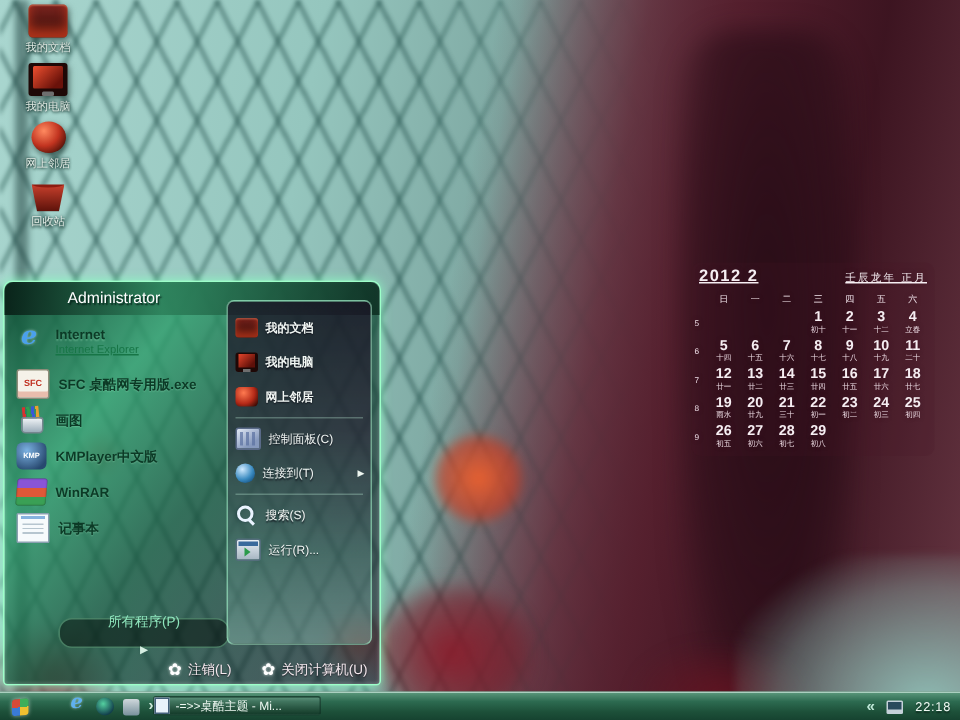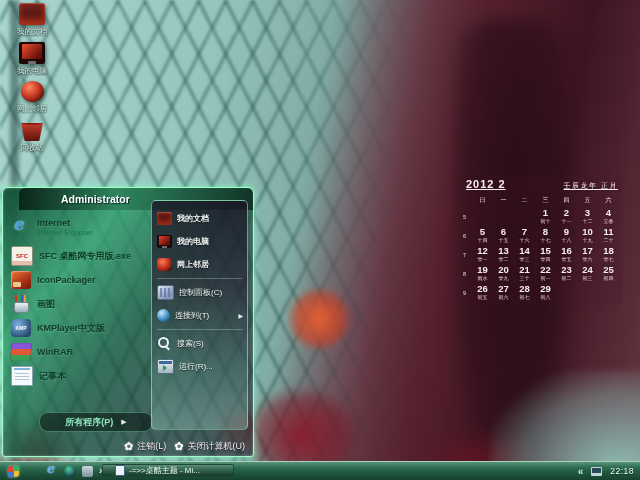--- a/index.html
+++ b/index.html
@@ -57,42 +57,42 @@
   .desk-network-icon{background:radial-gradient(circle at 36% 30%,#ff8a60,#c23420 48%,#3c0c05 88%);border-radius:50%;width:23px;height:21px;margin:0 auto;}
   .desk-recycle-icon{background:linear-gradient(#e04a34,#5c120a);clip-path:polygon(8% 18%,92% 18%,78% 100%,22% 100%);}
   .desk-recycle-icon::before{content:"";position:absolute;left:2px;top:1px;right:2px;height:5px;background:#8c1c10;border-radius:50%;}
 
   
   .start-menu{position:absolute;left:2px;top:187px;width:250px;height:268px;z-index:5;
     border:1px solid #9dffc9;border-radius:6px 6px 3px 3px;
     box-shadow:0 0 7px rgba(140,255,195,.85), inset 0 0 3px rgba(255,255,255,.35);
     background:linear-gradient(130deg, rgba(14,74,50,.93), rgba(50,158,110,.85) 28%, rgba(24,86,62,.78) 52%, rgba(14,38,36,.62) 74%, rgba(30,22,38,.58) 100%);
   }
-  .sm-header{height:22px;line-height:22px;padding-left:42px;font-size:10.5px;font-weight:bold;color:#fff;
+  .sm-header{height:22px;line-height:22px;padding-left:42px;font-size:10.5px;font-weight:normal;color:#fff;
     text-shadow:1px 1px 1px #05241a;border-radius:6px 6px 0 0;
-    background:linear-gradient(90deg, rgba(8,30,22,.9), rgba(44,128,90,.85) 42%, rgba(12,44,32,.85) 100%);margin-left:16px;}
+    background:linear-gradient(90deg, rgba(8,30,22,.9), rgba(44,128,90,.85) 42%, rgba(12,44,32,.85) 100%);}
   .sm-left{position:absolute;left:5px;top:24px;width:140px;bottom:48px;display:flex;flex-direction:column;gap:3px;}
   .pinned-item{display:flex;align-items:center;gap:6px;padding:1px 3px;height:19px;}
   .pinned-item.two-line{height:28px;}
   .pi-label{font-size:9px;font-weight:bold;color:#0c3a26;line-height:10px;text-shadow:0 1px 1px rgba(190,255,220,.25);}
-  .pi-sub{font-size:7.5px;color:#177546;line-height:9px;}
+  .pi-sub{font-size:7.5px;color:#177546;line-height:9px;text-decoration:underline;}
   .sm-allprograms{position:absolute;left:36px;bottom:24px;width:112px;height:18px;border-radius:9px;
     background:rgba(8,18,14,.55);border:1px solid rgba(140,230,180,.4);
-    display:flex;align-items:center;justify-content:center;gap:8px;color:#8fe6bd;font-size:9px;font-weight:bold;}
+    display:flex;align-items:center;justify-content:center;gap:8px;color:#8fe6bd;font-size:9px;font-weight:normal;flex-direction:column;}
   .ap-arrow{font-size:7px;color:#d6efe2;}
   .sm-right{position:absolute;right:5px;top:12px;width:97px;bottom:26px;box-sizing:border-box;
     border:1px solid rgba(170,255,210,.55);border-radius:5px;padding:6px 4px;
     background:linear-gradient(rgba(26,18,36,.78), rgba(44,34,54,.6) 38%, rgba(86,132,124,.38) 74%, rgba(170,225,210,.32) 100%);
     display:flex;flex-direction:column;}
   .sm-right-item{display:flex;align-items:center;gap:5px;height:23px;position:relative;color:#f2f7f4;padding:0 1px;}
   .sr-label{font-size:8px;line-height:9px;text-shadow:0 1px 1px rgba(10,10,20,.8);}
   .sm-right-item.bold .sr-label{font-weight:bold;}
   .sm-sep{border-top:1px solid rgba(195,245,222,.3);margin:2px 1px;}
   .sub-arrow{position:absolute;right:0;font-size:6px;color:#eef6f0;}
-  .sm-footer{position:absolute;right:8px;bottom:3px;display:flex;gap:8px;align-items:flex-end;}
+  .sm-footer{position:absolute;right:8px;bottom:3px;display:flex;gap:20px;align-items:flex-end;}
   .sm-footer-btn{display:flex;align-items:center;gap:4px;font-size:9px;color:#f4e9ee;text-shadow:0 1px 1px rgba(20,10,20,.8);}
   .dove-icon::before{content:"✿";font-size:11px;color:#fff;text-shadow:0 0 2px rgba(255,255,255,.8);}
 
   
   .sicon{width:20px;height:18px;position:relative;flex:none;}
   .sicon.sm{width:15px;height:13px;}
   .ie-icon::before{content:"e";position:absolute;left:3px;top:-4px;font:italic bold 17px "DejaVu Serif",serif;color:#4aa0ec;text-shadow:0 0 2px rgba(220,245,255,.7);}
   .sfc-icon{background:#f5f2e9;border:1px solid #8d8d7a;border-radius:2px;box-shadow:inset 0 -4px 0 rgba(205,65,35,.3);}
   .sfc-icon::before{content:"SFC";position:absolute;inset:0;display:flex;align-items:center;justify-content:center;font-size:6px;font-weight:bold;color:#c03020;}
   .iconpackager-icon{background:linear-gradient(145deg,#ea7733,#b23619 55%,#6c1808);border-radius:3px;box-shadow:inset 1px 1px 1px rgba(255,220,180,.5);}
@@ -127,21 +127,21 @@
   .start-button{position:absolute;left:8px;top:2px;width:30px;height:14px;display:flex;align-items:center;}
   .winflag-icon{width:11px;height:11px;border-radius:2px;transform:skewY(-6deg);
     background:conic-gradient(#3fae5a 0 25%,#f0c030 0 50%,#3a7bd5 0 75%,#d84a38 0);
     box-shadow:0 0 3px rgba(255,255,255,.55);}
   .quick-launch{position:absolute;left:46px;top:3px;display:flex;align-items:center;gap:6px;}
   .ql{width:12px;height:12px;position:relative;}
   .ql-ie-icon::before{content:"e";position:absolute;left:1px;top:-4px;font:italic bold 13px "DejaVu Serif",serif;color:#5fb0f0;text-shadow:0 0 2px rgba(230,250,255,.6);}
   .ql-globe-icon{background:radial-gradient(circle at 40% 35%,#54d0a0,#123f4c 72%);border-radius:50%;}
   .ql-desktop-icon{background:linear-gradient(#cfd8dc,#78909c);border-radius:2px;width:11px;height:11px;}
   .ql-more{color:#cfe8da;font-size:10px;font-weight:bold;line-height:12px;}
-  .task-button{position:absolute;left:102px;top:2px;width:132px;height:13px;display:flex;align-items:center;gap:4px;padding:0 12px;box-sizing:border-box;
+  .task-button{position:absolute;left:102px;top:2px;width:112px;height:13px;display:flex;align-items:center;gap:4px;padding:0 0;box-sizing:border-box;
     background:linear-gradient(rgba(255,255,255,.14),rgba(0,0,0,.2));border:1px solid rgba(16,52,38,.65);border-radius:2px;}
   .task-doc-icon{width:8px;height:9px;background:#eaf2fa;border:1px solid #44607a;flex:none;}
   .task-label{font-size:8px;color:#eef8f2;white-space:nowrap;overflow:hidden;line-height:9px;}
   .tray{position:absolute;right:6px;top:0;height:18px;display:flex;align-items:center;gap:8px;}
   .tray-chevron{color:#bfe8d8;font-size:10px;font-weight:bold;}
   .tray-display-icon{width:11px;height:9px;background:#c5d2da;border-radius:1px;position:relative;}
   .tray-display-icon::before{content:"";position:absolute;inset:1px 1px 3px 1px;background:#2a4a5c;}
   .tray-clock{font-size:8.5px;font-weight:normal;color:#f0faf4;letter-spacing:.5px;text-shadow:0 1px 1px rgba(10,30,22,.7);}
 </style>
 </head>
@@ -365,26 +365,20 @@
           <div class="pi-sub">Internet Explorer</div>
         </div>
       </div>
       <div class="pinned-item">
         <div class="sicon sfc-icon"></div>
         <div class="pi-text">
           <div class="pi-label">SFC 桌酷网专用版.exe</div>
         </div>
       </div>
       <div class="pinned-item">
-        <div class="sicon iconpackager-icon"></div>
-        <div class="pi-text">
-          <div class="pi-label">IconPackager</div>
-        </div>
-      </div>
-      <div class="pinned-item">
         <div class="sicon pens-icon"></div>
         <div class="pi-text">
           <div class="pi-label">画图</div>
         </div>
       </div>
       <div class="pinned-item">
         <div class="sicon kmplayer-icon"></div>
         <div class="pi-text">
           <div class="pi-label">KMPlayer中文版</div>
         </div>

